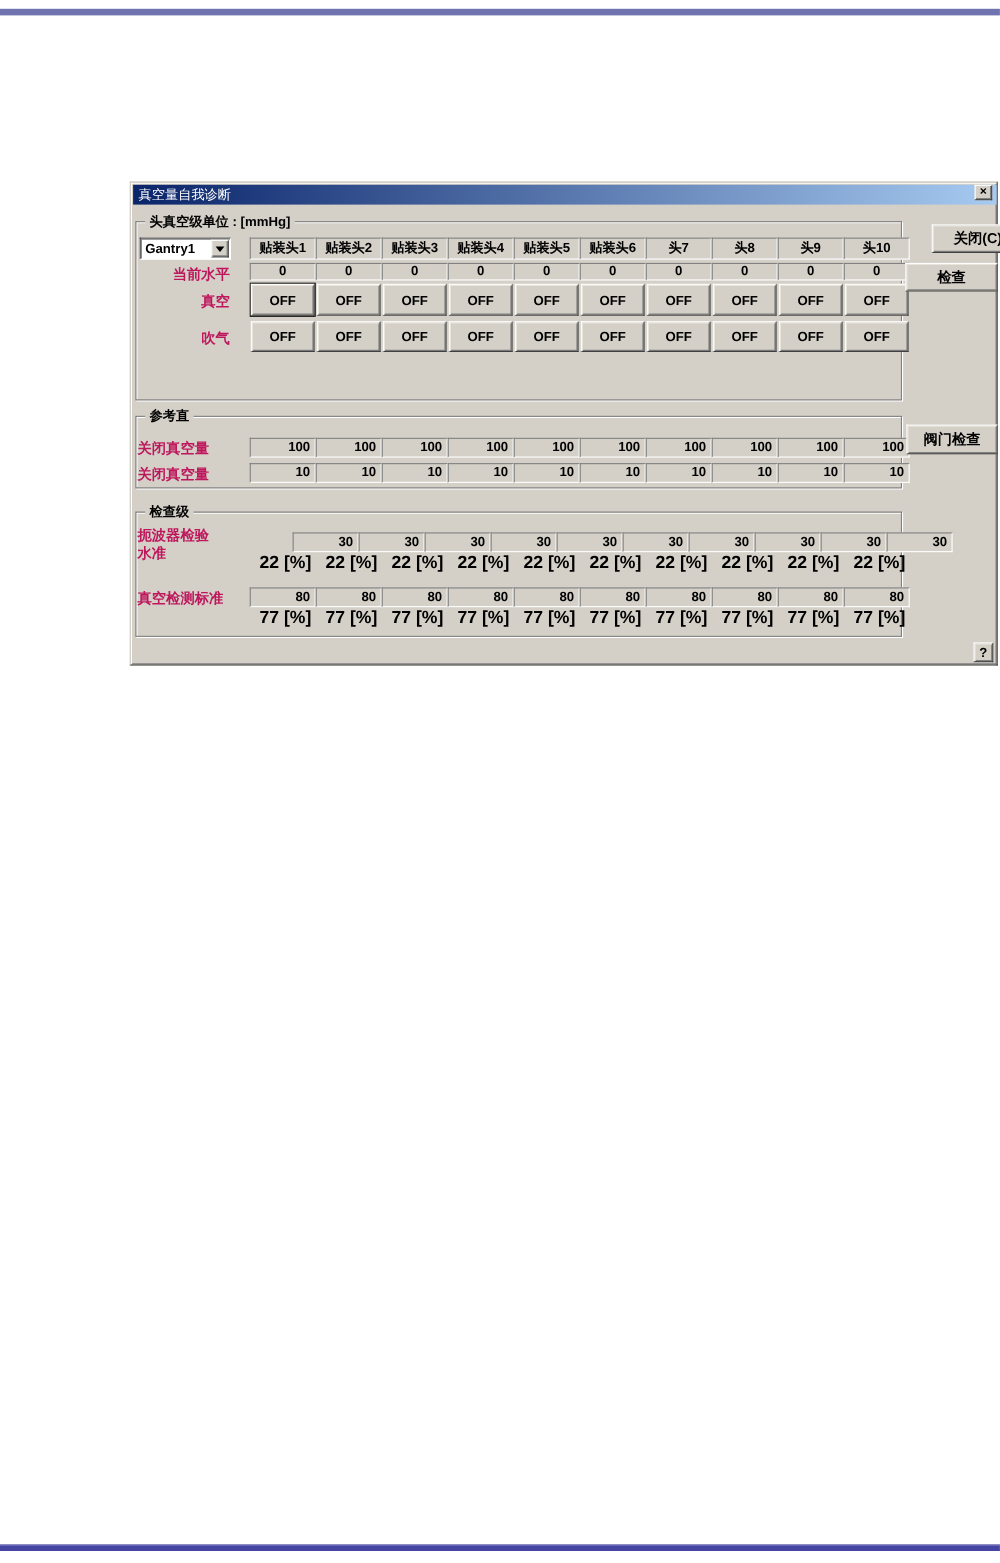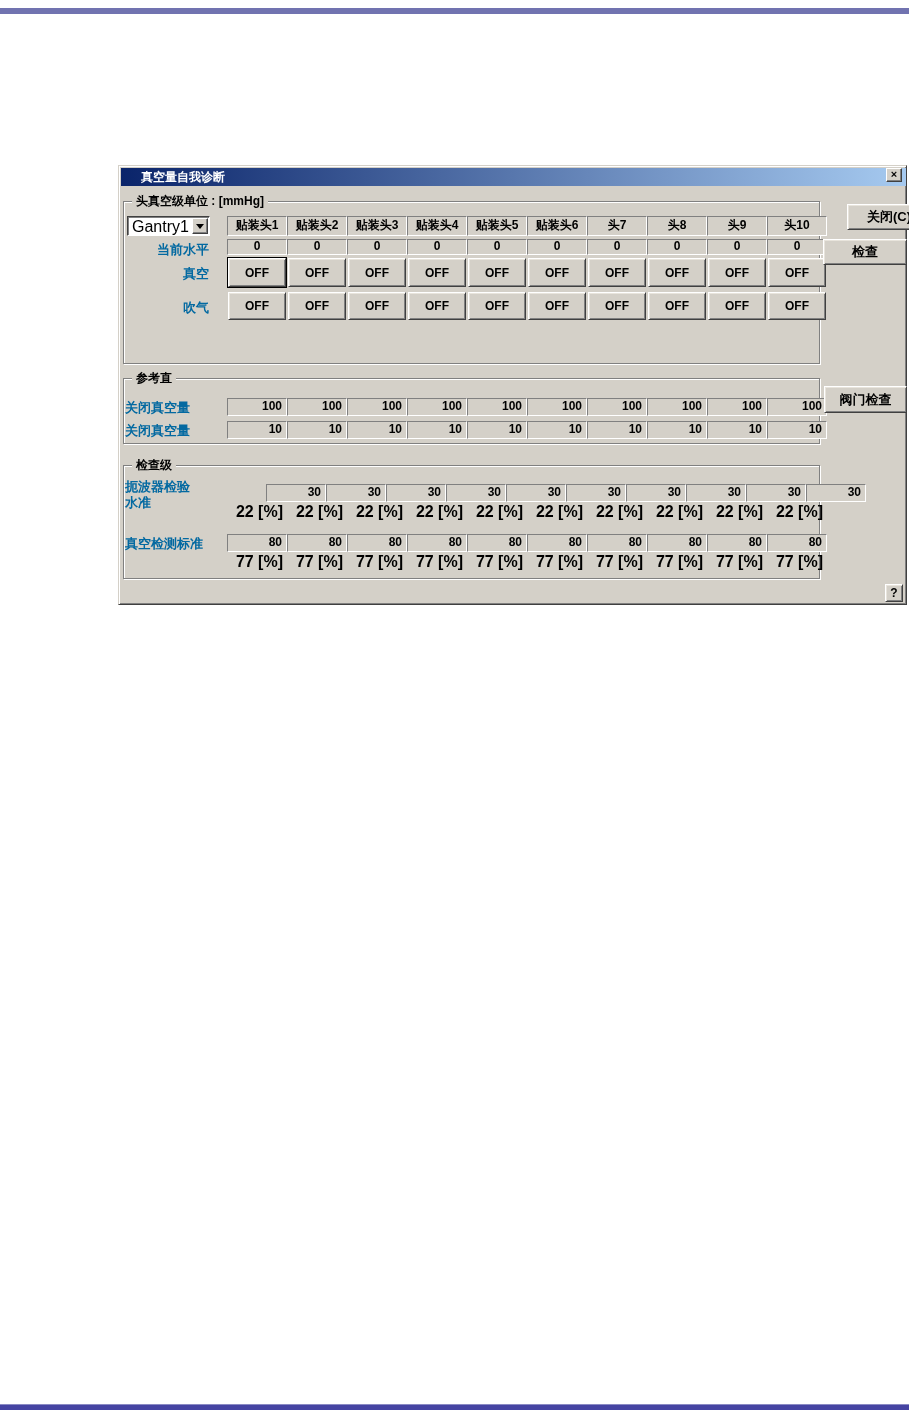--- a/index.html
+++ b/index.html
@@ -13,45 +13,45 @@
 
   
   .dialog { position:absolute; left:118px; top:165px; width:789px; height:440px;
     background:#d4d0c8;
     border:1px solid; border-color:#d4d0c8 #404040 #404040 #d4d0c8;
     box-shadow: inset 1px 1px 0 #ffffff, inset -1px -1px 0 #808080; }
 
   .titlebar { position:absolute; left:2px; top:2px; width:785px; height:18px;
     background:linear-gradient(to right, #0a246a, #a6caf0);
     display:flex; align-items:center; }
-  .title-text { color:#fff; font-size:12px; font-weight:bold; padding-left:20px;
+  .title-text { color:#fff; font-size:12px; font-weight:normal; padding-left:5px;
     line-height:18px; white-space:nowrap; }
   .btn-x { position:absolute; right:4px; top:2px; width:16px; height:14px;
     background:#d4d0c8; border:1px solid; border-color:#fff #404040 #404040 #fff;
     box-shadow: inset -1px -1px 0 #808080;
     font-size:11px; font-weight:bold; line-height:11px; text-align:center; color:#000; cursor:default; }
 
   .groupbox { position:absolute; border:1px solid #808080; background:#d4d0c8;
     box-shadow: 1px 1px 0 #ffffff, inset 1px 1px 0 #ffffff; }
   .group-label { position:absolute; top:-8px; left:8px; background:#d4d0c8;
     padding:0 4px; font-size:12px; font-weight:bold; line-height:15px; white-space:nowrap; }
 
   .grp-units { left:4px; top:35px;  width:697px; height:163px; }
   .grp-ref   { left:4px; top:212px; width:697px; height:66px; }
   .grp-chk   { left:4px; top:299px; width:697px; height:114px; }
 
   
-  .lbl { position:absolute; font-size:13px; font-weight:bold; color:#0369a1; white-space:nowrap; }
+  .lbl { position:absolute; font-size:13px; font-weight:bold; color:#be185d; white-space:nowrap; }
   .lbl-right { text-align:right; width:84px; left:6px; }
 
   
   .combo { position:absolute; left:8px; top:50px; width:83px; height:20px; background:#fff;
     border:1px solid; border-color:#404040 #fff #fff #404040;
     box-shadow: inset 1px 1px 0 #808080; }
-  .combo-text { position:absolute; left:4px; top:2px; font-size:16px; font-weight:normal; line-height:15px;text-align:right; }
+  .combo-text { position:absolute; left:4px; top:2px; font-size:12px; font-weight:bold; line-height:15px;text-align:right; }
   .combo-arrow { position:absolute; right:1px; top:1px; width:16px; height:16px;
     background:#d4d0c8; border:1px solid; border-color:#fff #404040 #404040 #fff;
     box-shadow: inset -1px -1px 0 #808080;
     display:flex; align-items:center; justify-content:center; }
   .combo-arrow span { width:0; height:0; border-left:4px solid transparent;
     border-right:4px solid transparent; border-top:5px solid #000; display:block; }
 
   
   .strip { position:absolute; left:108px; display:flex; }
   .hdr-cell { width:60px; height:20px; border:1px solid; border-color:#808080 #fff #fff #808080;

